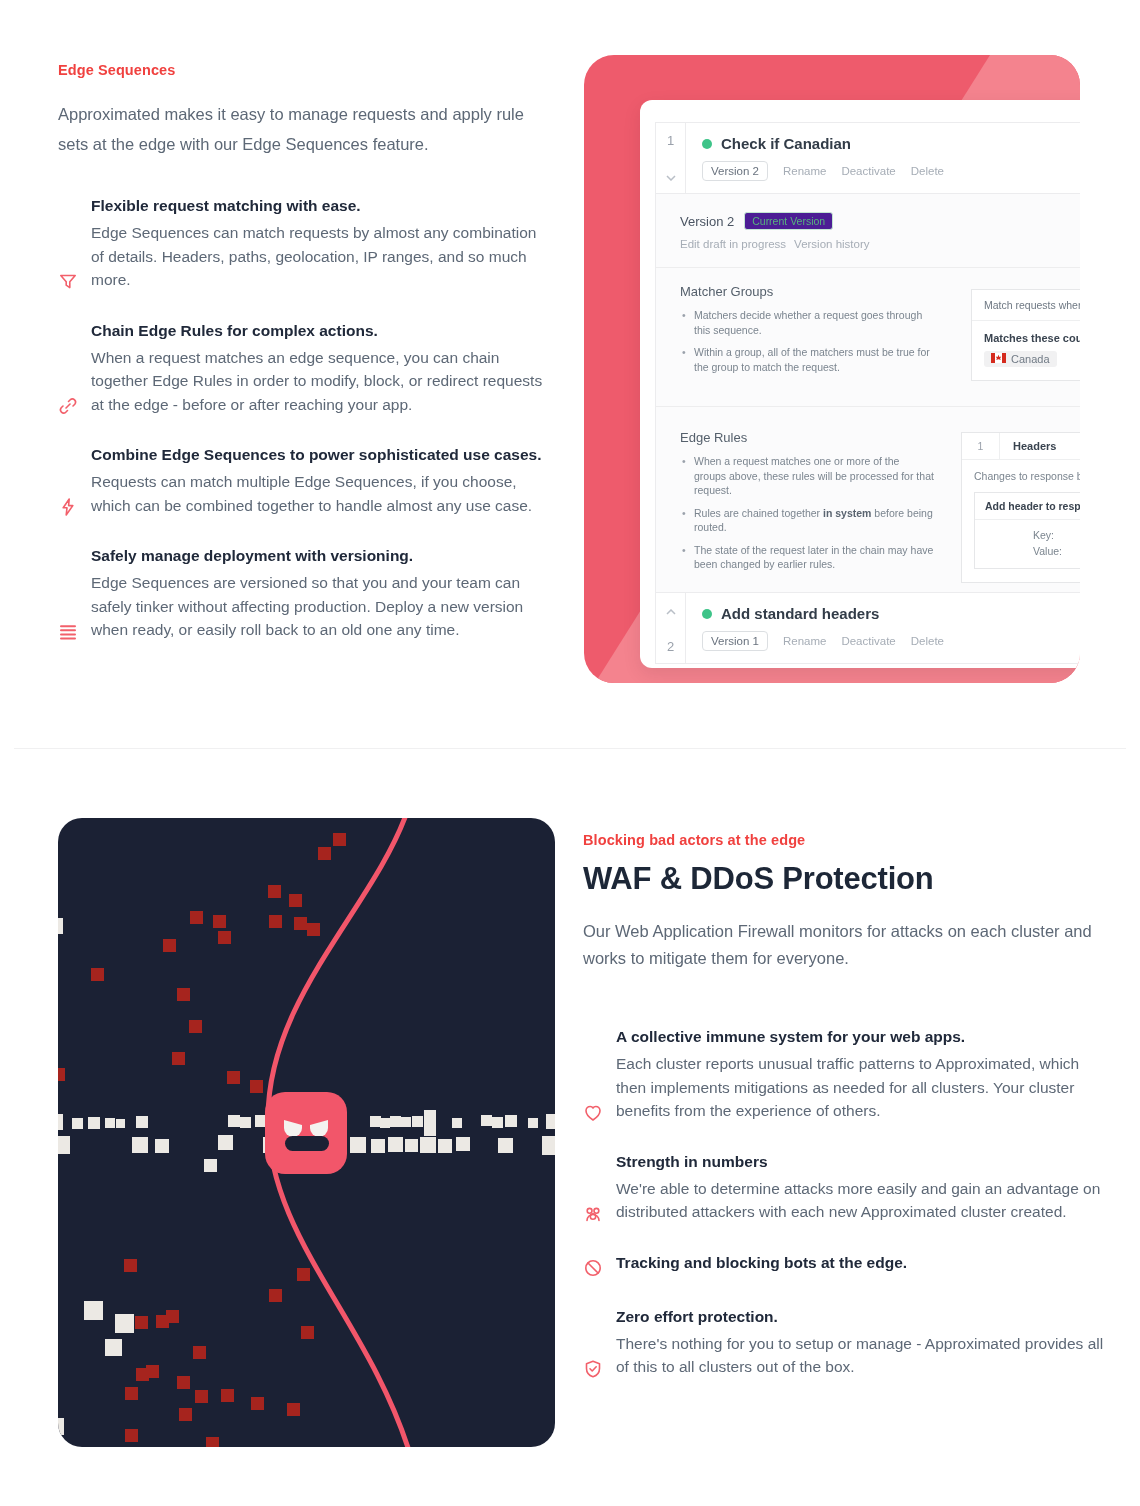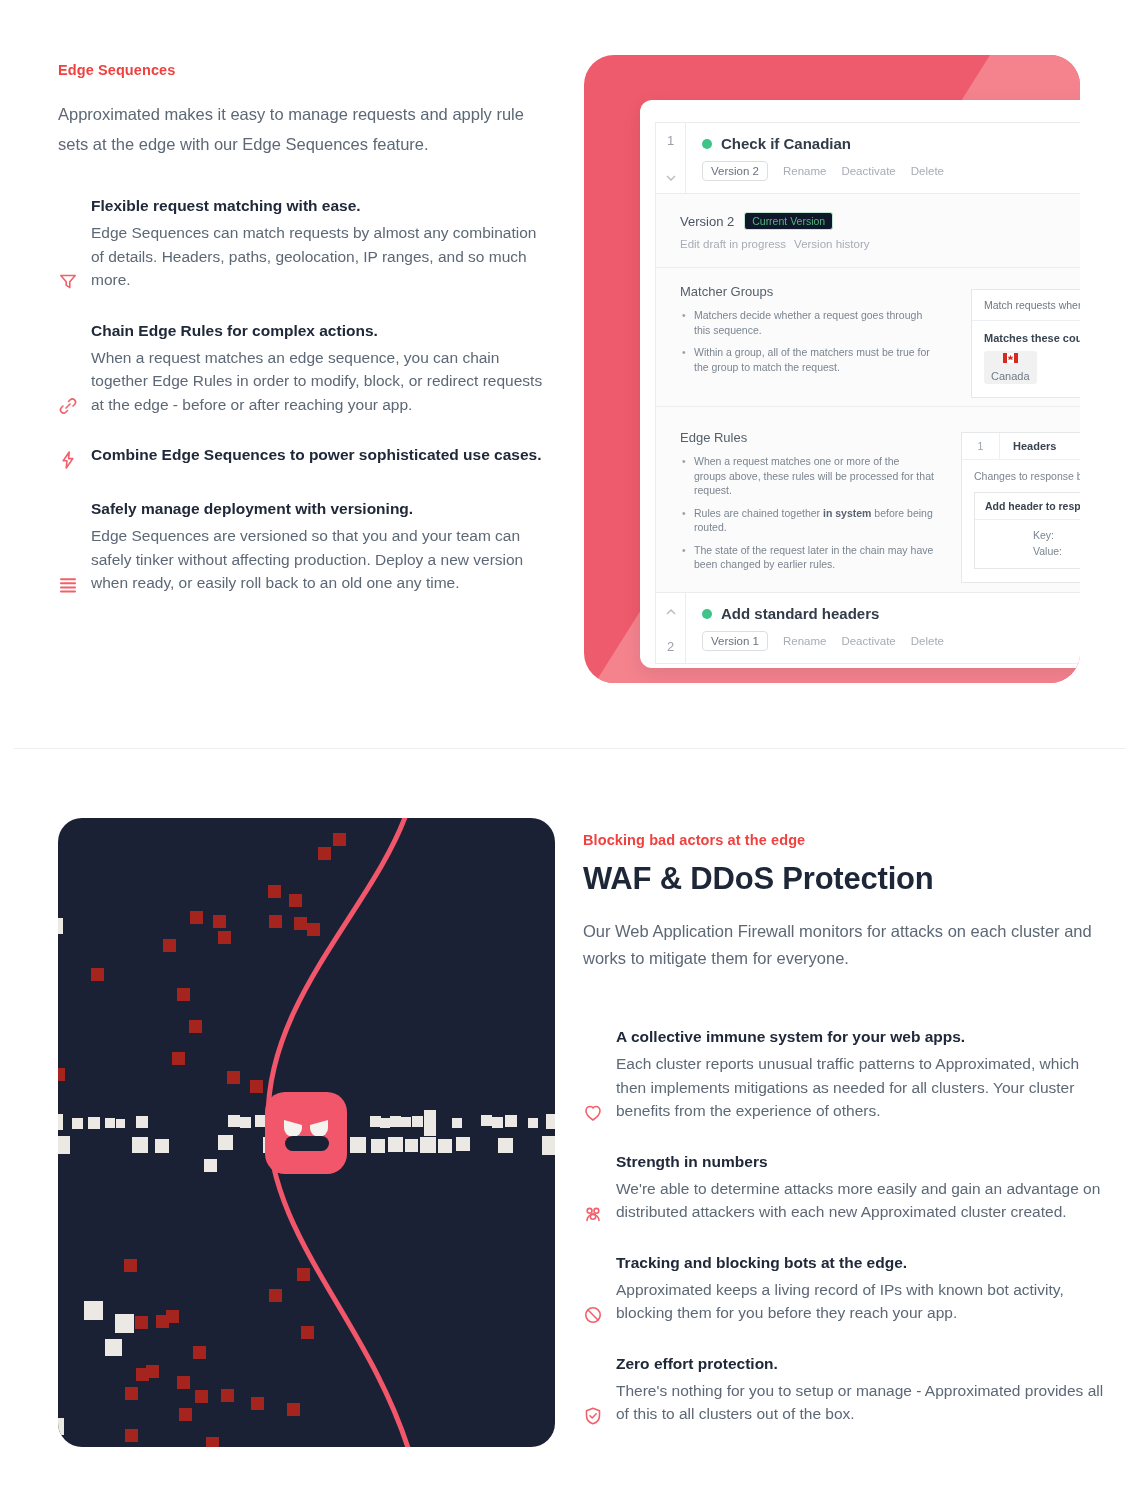--- a/index.html
+++ b/index.html
@@ -32,34 +32,34 @@
   .num-col { width:30px; border-right:1px solid #ececee; display:flex; flex-direction:column; align-items:center; justify-content:space-between; padding:10px 0 9px; color:#9aa1ab; font-size:13px; }
   .row-main { padding:12px 0 12px 16px;text-align:center; }
   .row-title { display:flex; align-items:center; gap:9px; font-size:15px; font-weight:700; color:#323c48; }
   .dot { width:10px; height:10px; border-radius:50%; background:#3ec489; }
   .row-meta { margin-top:9px; display:flex; align-items:center; gap:15px; font-size:11.5px; color:#a6adb6; }
   .vbadge { border:1px solid #dcdfe2; border-radius:4px; padding:3px 8px; color:#69727e; background:#fff; font-size:11.5px; }
   .mock-link { cursor:default; }
 
   .seq-detail { position:relative; height:400px; border:1px solid #ececee; background:#fbfbfc; margin-top:-1px; }
   .d-version { position:absolute; left:24px; top:18px; display:flex; align-items:center; gap:10px; font-size:13px; color:#4a5462; }
-  .current-badge { border:1px solid #c3e6d2; color:#57b37e; background:#0f172a; border-radius:3px; padding:2px 7px; font-size:10.5px; }
+  .current-badge { border:1px solid #c3e6d2; color:#57b37e; background:#4c1d95; border-radius:3px; padding:2px 7px; font-size:10.5px; }
   .d-links { position:absolute; left:24px; top:44px; display:flex; gap:8px; font-size:11.5px; color:#a6adb6; }
   .d-hr { position:absolute; left:0; right:0; height:1px; background:#ededee; }
   .d-heading { position:absolute; left:24px; font-size:13px; color:#55606c; }
   .d-bullets { position:absolute; left:26px; width:252px; list-style:none; }
   .d-bullets li { position:relative; padding-left:12px; font-size:10.5px; line-height:14.5px; color:#7b858f; margin-bottom:8px; }
   .d-bullets li::before { content:"•"; position:absolute; left:0; top:0; color:#9aa1ab; }
   .d-bullets b, .mcard-h b { font-weight:700; color:#5a6470; }
 
   .mcard { position:absolute; left:315px; top:95px; width:192px; background:#fff; border:1px solid #e6e7e9; }
   .mcard-h { padding:9px 12px; font-size:10.5px; color:#6e7883; border-bottom:1px solid #eeeff0; white-space:nowrap; overflow:hidden; }
   .mcard-b { padding:11px 12px 13px; }
   .mcard-label { font-size:11px; font-weight:700; color:#3a4450; }
-  .flag-badge { display:inline-flex; align-items:center; gap:5px; margin-top:7px; background:#f1f1f2; border-radius:3px; padding:2px 7px; font-size:11px; color:#717b86;flex-direction:column; }
+  .flag-badge { display:inline-flex; align-items:center; gap:5px; margin-top:7px; background:#f1f1f2; border-radius:3px; padding:2px 7px; font-size:11px; color:#717b86; }
 
   .rcard { position:absolute; left:305px; top:238px; width:202px; background:#fff; border:1px solid #e6e7e9; }
   .rtab { display:flex; align-items:stretch; border-bottom:1px solid #eeeff0; height:27px; }
   .rtab-num { width:38px; display:flex; align-items:center; justify-content:center; font-size:10.5px; color:#9aa1ab; border-right:1px solid #eeeff0; }
   .rtab-label { display:flex; align-items:center; padding-left:13px; font-size:11px; font-weight:700; color:#39434f; }
   .rnote { padding:10px 12px 0; font-size:10.5px; color:#7b858f; white-space:nowrap; overflow:hidden; }
   .rbox { margin:10px 12px 13px; border:1px solid #e6e7e9; background:#fff; }
   .rbox-h { padding:7px 10px; font-size:10.5px; font-weight:700; color:#3a4450; border-bottom:1px solid #eeeff0; }
   .rbox-rows { padding:7px 10px 9px; }
   .rbox-row { display:flex; font-size:10.5px; line-height:16px;padding-left:48px; }
@@ -103,20 +103,21 @@
           </span>
         </div>
         <div class="feature">
           <span class="f-icon">
             <svg viewBox="0 0 20 20">
               <path fill="none" stroke="currentColor" stroke-width="1.6" stroke-linecap="round" stroke-linejoin="round" d="M11.2,2 L5.2,10.8 H9 L8.2,18 L14.8,8.6 H10.6 Z"></path>
             </svg>
           </span>
           <span class="f-text">
             <div class="f-title">Combine Edge Sequences to power sophisticated use cases.</div>
+            <div class="f-body">Requests can match multiple Edge Sequences, if you choose, which can be combined together to handle almost any use case.</div>
           </span>
         </div>
         <div class="feature">
           <span class="f-icon">
             <svg viewBox="0 0 20 20">
               <path stroke="currentColor" stroke-width="2" stroke-linecap="round" d="M3,4.2 H17 M3,8.3 H17 M3,12.4 H17 M3,16.5 H17"></path>
             </svg>
           </span>
           <span class="f-text">
             <div class="f-title">Safely manage deployment with versioning.</div>
@@ -386,21 +387,20 @@
         </div>
         <div class="feature">
           <span class="f-icon">
             <svg viewBox="0 0 20 20">
               <circle fill="none" stroke="currentColor" stroke-width="1.6" stroke-linecap="round" stroke-linejoin="round" cx="10" cy="10" r="7.2"></circle>
               <path fill="none" stroke="currentColor" stroke-width="1.6" stroke-linecap="round" stroke-linejoin="round" d="M5,5 L15,15"></path>
             </svg>
           </span>
           <span class="f-text">
             <div class="f-title">Tracking and blocking bots at the edge.</div>
-            <div class="f-body">Approximated keeps a living record of IPs with known bot activity, blocking them for you before they reach your app.</div>
           </span>
         </div>
         <div class="feature">
           <span class="f-icon">
             <svg viewBox="0 0 20 20">
               <path fill="none" stroke="currentColor" stroke-width="1.6" stroke-linecap="round" stroke-linejoin="round" d="M10,2.2 L16.5,4.8 V9.5 C16.5,14 13.7,16.6 10,17.8 C6.3,16.6 3.5,14 3.5,9.5 V4.8 Z"></path>
               <polyline fill="none" stroke="currentColor" stroke-width="1.6" stroke-linecap="round" stroke-linejoin="round" points="7,9.8 9.2,12 13.2,7.8"></polyline>
             </svg>
           </span>
           <span class="f-text">

